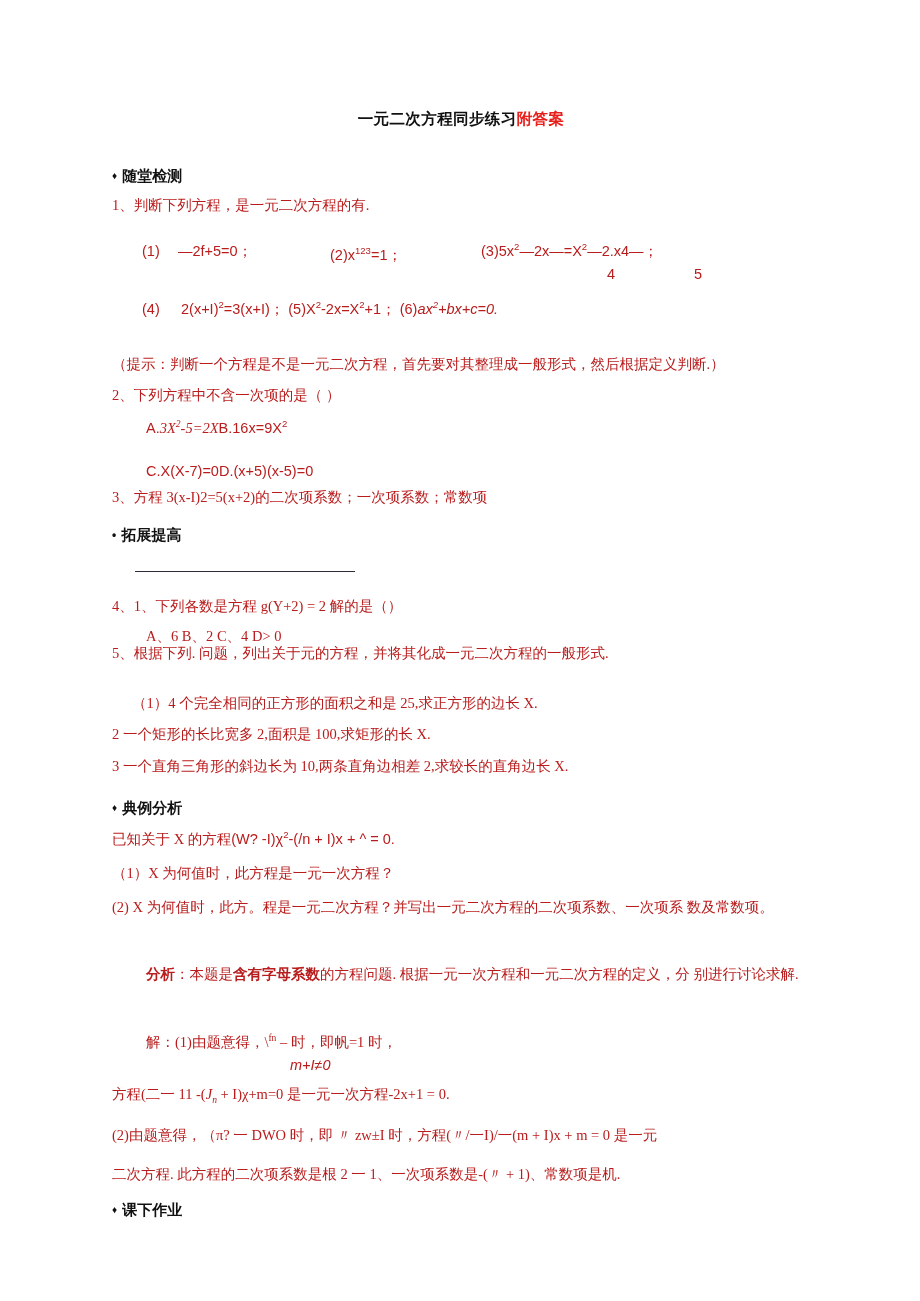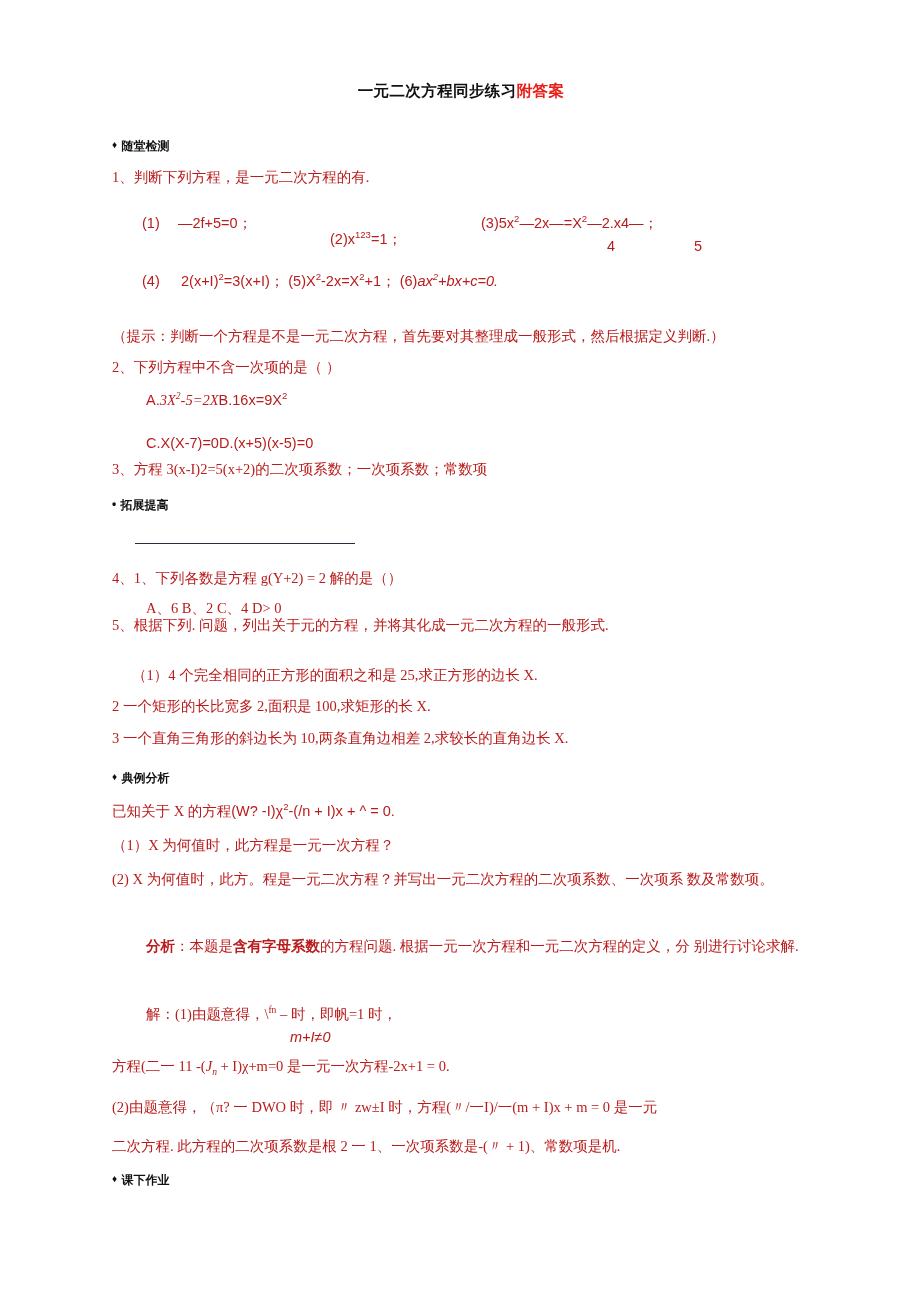--- a/index.html
+++ b/index.html
@@ -14,41 +14,42 @@
     color: #1a1a1a;
     position: relative;
     overflow: hidden;
   }
   .page {
     position: relative;
     width: 920px;
     height: 1162px;
     box-sizing: border-box;
     padding: 0 110px 0 112px;
+    margin-top: 28px;
   }
 
   
   .doc-title {
     text-align: center;
     font-size: 15.5px;
     font-family: "Liberation Sans", "DejaVu Sans", sans-serif;
     letter-spacing: 0.4px;
     margin: 0;
     padding-top: 80px;
     white-space: nowrap;
     line-height: 1.4;
   }
   .doc-title .title-main { color: #111111; }
   .doc-title .title-red  { color: #e8201c; }
 
   
   .section-head {
     font-family: "Liberation Sans", "DejaVu Sans", sans-serif;
     font-weight: bold;
-    font-size: 12px;
+    font-size: 15px;
     color: #111111;
     line-height: 1.3;
     white-space: nowrap;
   }
   .bullet-diamond::before { content: "\2666"; font-size: 10px; margin-right: 1px; vertical-align: 2px; }
   .bullet-dot::before     { content: "\2022"; font-size: 12px; margin-right: 1px; vertical-align: 1px; }
 
   
   .para {
     font-size: 14.5px;
@@ -97,21 +98,21 @@
   <div class="row para" style="top:166px;">
     <span>1、判断下列方程，是一元二次方程的有.</span>
   </div>
 
   <div class="eq-col sans para" style="top:212px; left:142px;">
     <span>(1)</span>
   </div>
   <div class="eq-col sans para" style="top:212px; left:178px;">
     <span>—2f+5=0；</span>
   </div>
-  <div class="eq-col sans para" style="top:228px; left:330px;">
+  <div class="eq-col sans para" style="top:216px; left:330px;">
     <span>(2)x</span><sup>123</sup><span>=1；</span>
   </div>
   <div class="eq-col sans para" style="top:212px; left:481px;">
     <span>(3)5x</span><sup>2</sup><span>—2x—=X</span><sup>2</sup><span>—2.x4—；</span>
   </div>
   <div class="eq-col sans para" style="top:235px; left:607px;">
     <span>4</span>
   </div>
   <div class="eq-col sans para" style="top:235px; left:694px;">
     <span>5</span>

